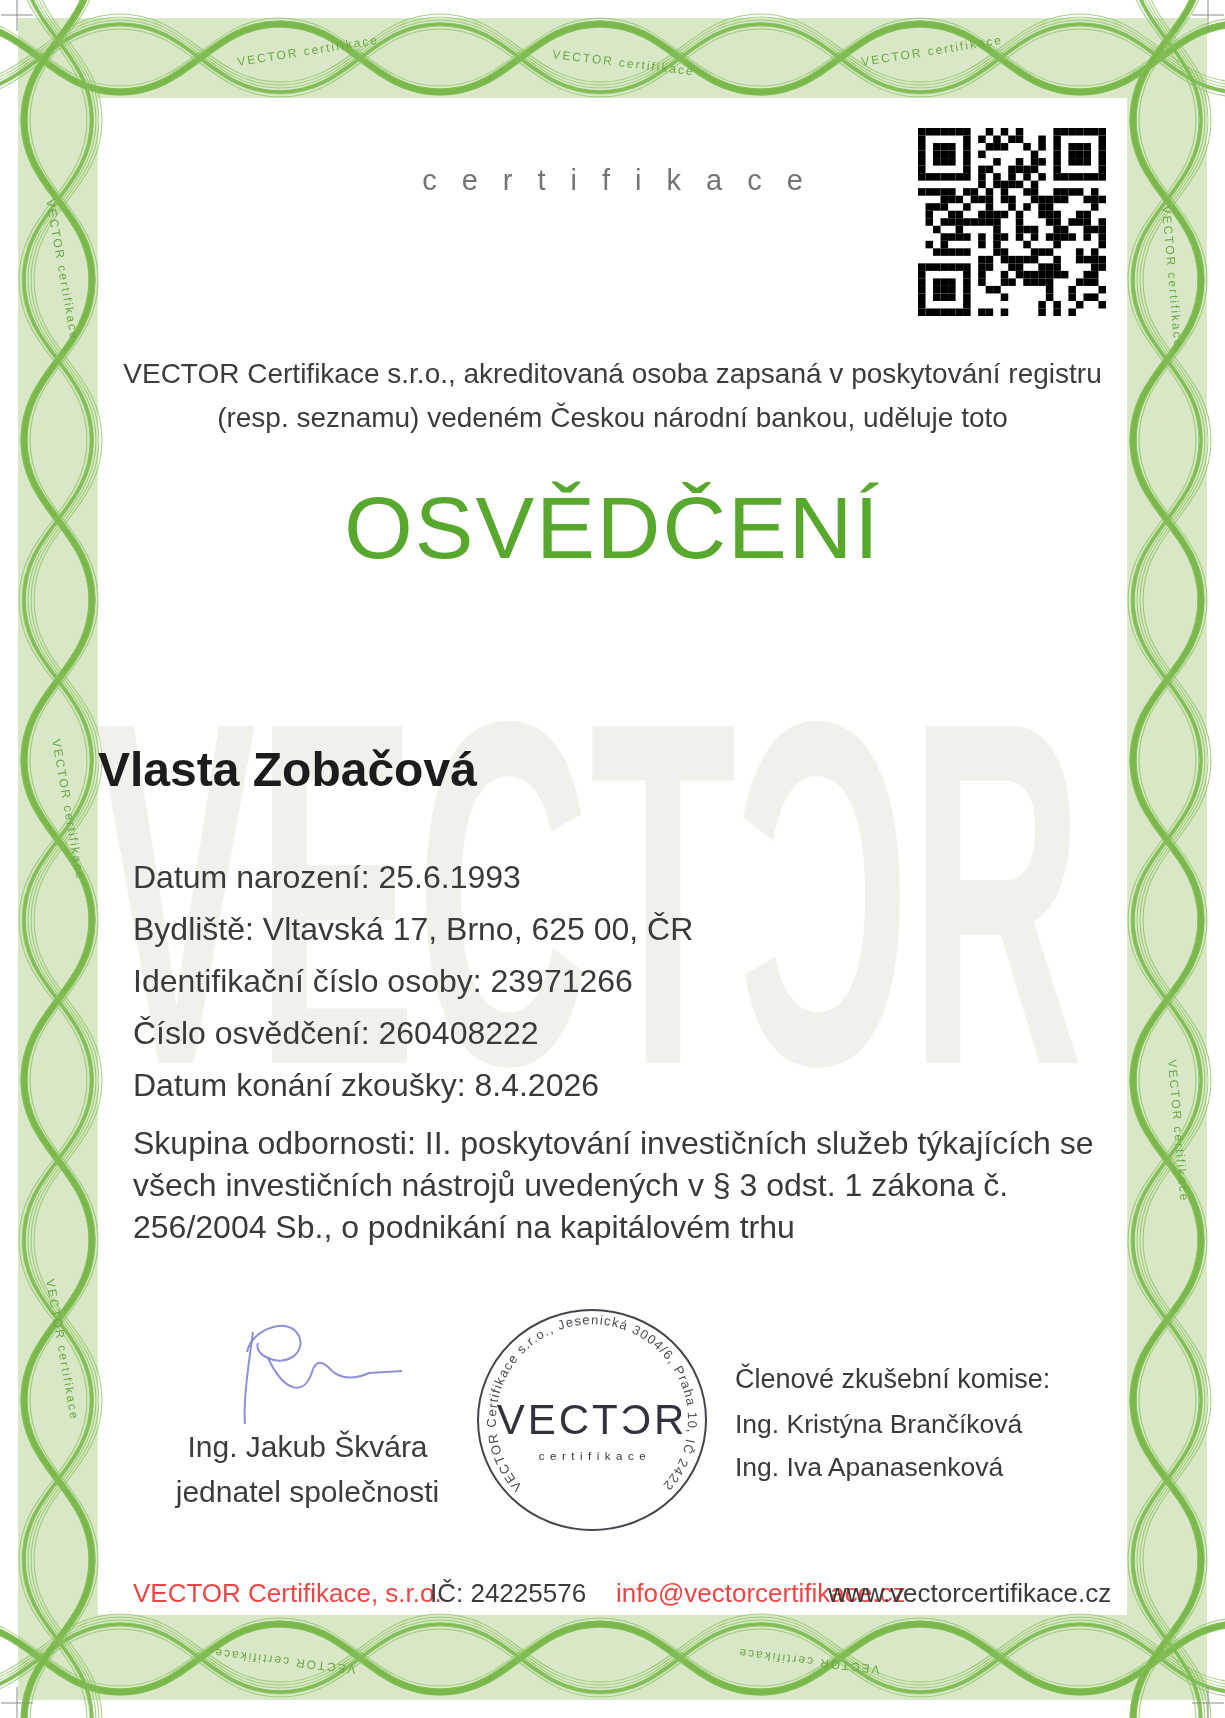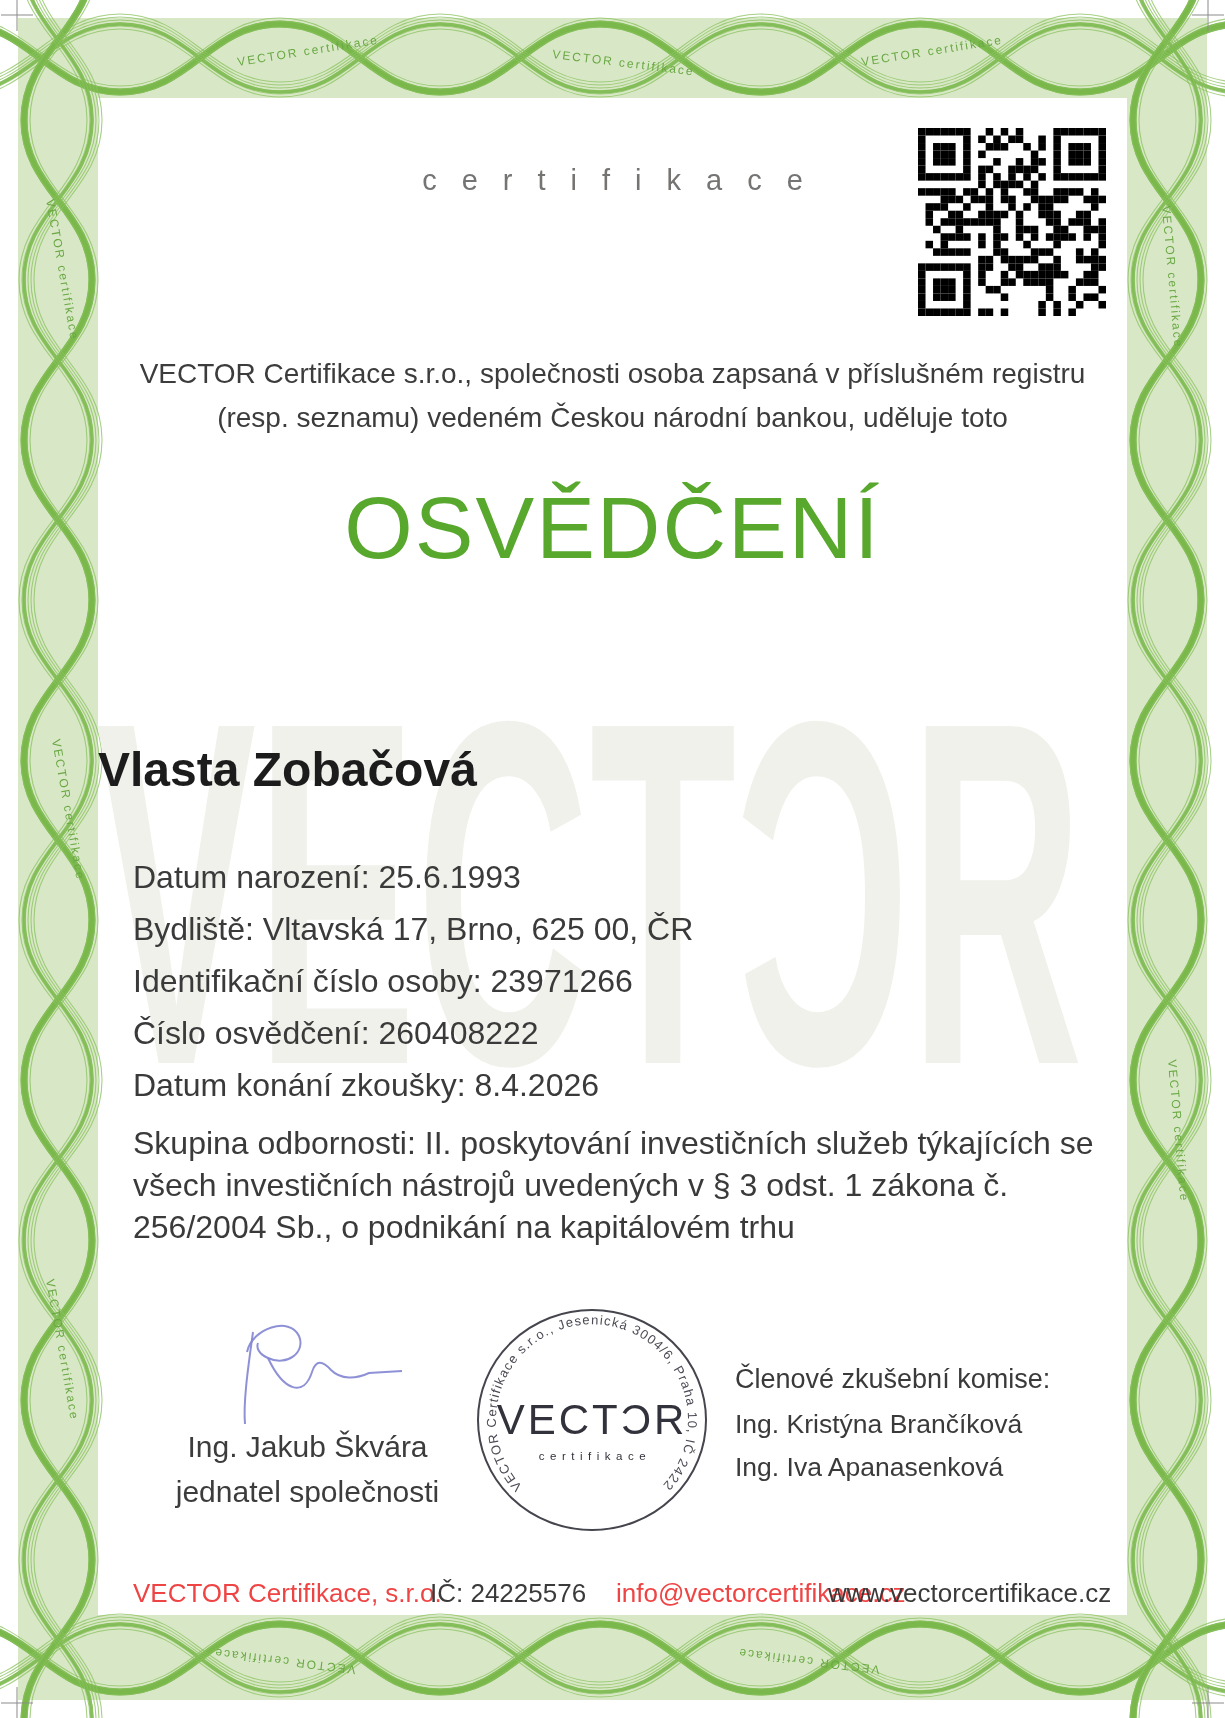--- a/index.html
+++ b/index.html
@@ -444,21 +444,21 @@
         <rect x="60" y="180" width="7.5" height="7.5"></rect>
         <rect x="67.5" y="180" width="7.5" height="7.5"></rect>
         <rect x="82.5" y="180" width="7.5" height="7.5"></rect>
         <rect x="120" y="180" width="7.5" height="7.5"></rect>
         <rect x="135" y="180" width="7.5" height="7.5"></rect>
         <rect x="150" y="180" width="7.5" height="7.5"></rect>
       </g>
   </svg>
 
   <div class="abs intro">
-    <div>VECTOR Certifikace s.r.o., společnosti osoba zapsaná v příslušném registru</div>
+    <div>VECTOR Certifikace s.r.o., akreditovaná osoba zapsaná v poskytování registru</div>
     <div>(resp. seznamu) vedeném Českou národní bankou, uděluje toto</div>
   </div>
 
   <div class="abs doc-title">OSVĚDČENÍ</div>
 
 
   <div class="abs holder">Vlasta Zobačová</div>
 
   <div class="abs details">
     <div class="row"><span>Datum narození:</span> <span>25.6.1993</span></div>

